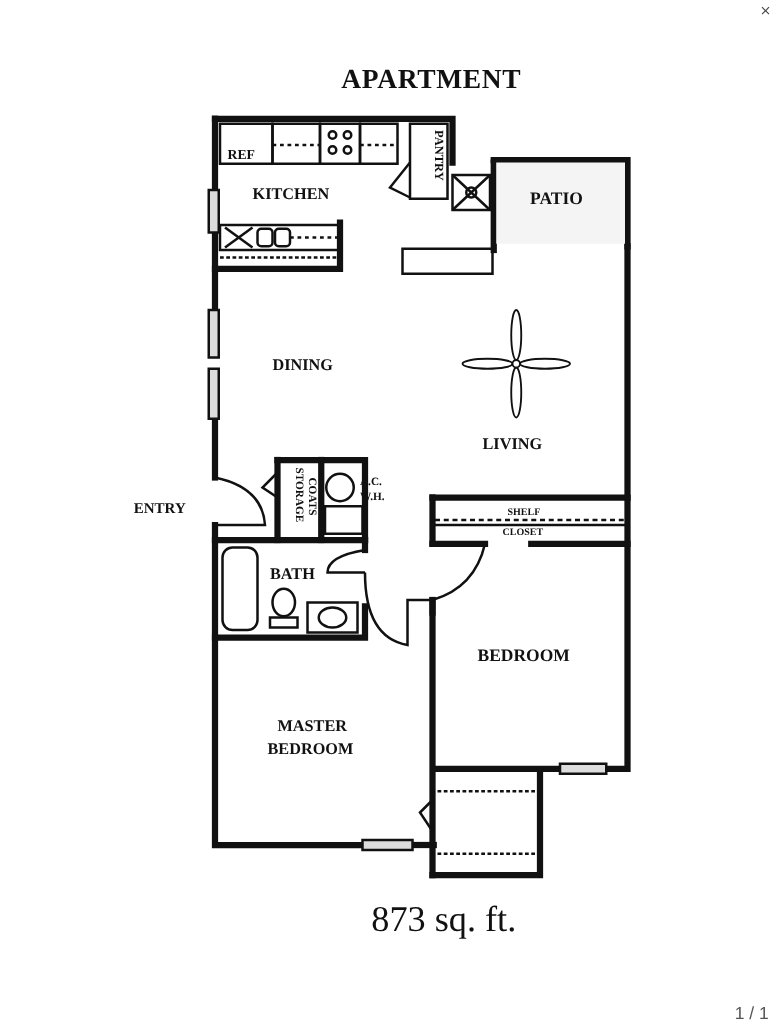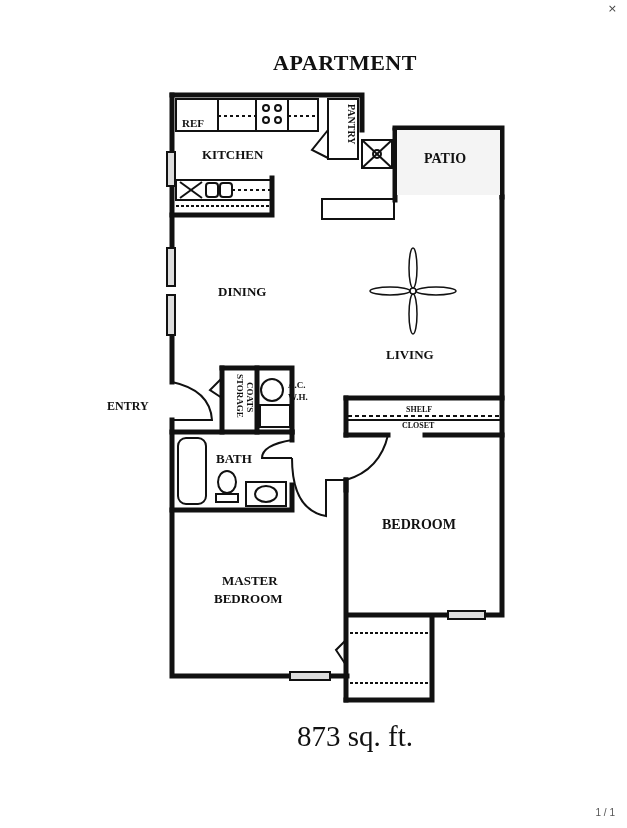--- a/index.html
+++ b/index.html
@@ -1,18 +1,18 @@
 <!DOCTYPE html>
 <html><head>
 <meta charset="utf-8">
 <style>
   html, body { margin:0; padding:0; background:#ffffff; }
   body { width:627px; height:828px; position:relative; overflow:hidden; font-family:"Liberation Serif", serif; }
   .close-btn { position:absolute; top:2px; right:10px; font-family:"DejaVu Sans", sans-serif; font-size:11px; color:#444; cursor:pointer; }
-  .page-indicator { position:absolute; bottom:10px; right:12px; font-family:"Liberation Sans", sans-serif; font-size:10px; color:#555; }
+  .page-indicator { position:absolute; bottom:10px; right:12px; font-family:"Liberation Sans", sans-serif; font-size:14px; color:#555; }
   .title { position:absolute; top:50px; left:0; width:690px; text-align:center; font-family:"Liberation Serif", serif; font-weight:bold; font-size:22px; color:#111; letter-spacing:0.5px; }
   .area { position:absolute; top:720px; left:0; width:710px; text-align:center; font-family:"Liberation Serif", serif; font-size:29px; color:#111; }
   svg.plan { position:absolute; left:0; top:0; }
   .lbl { font-family:"Liberation Serif", serif; font-weight:bold; fill:#111; }
 </style>
 </head>
 <body>
 
 <div class="close-btn">×</div>
 

